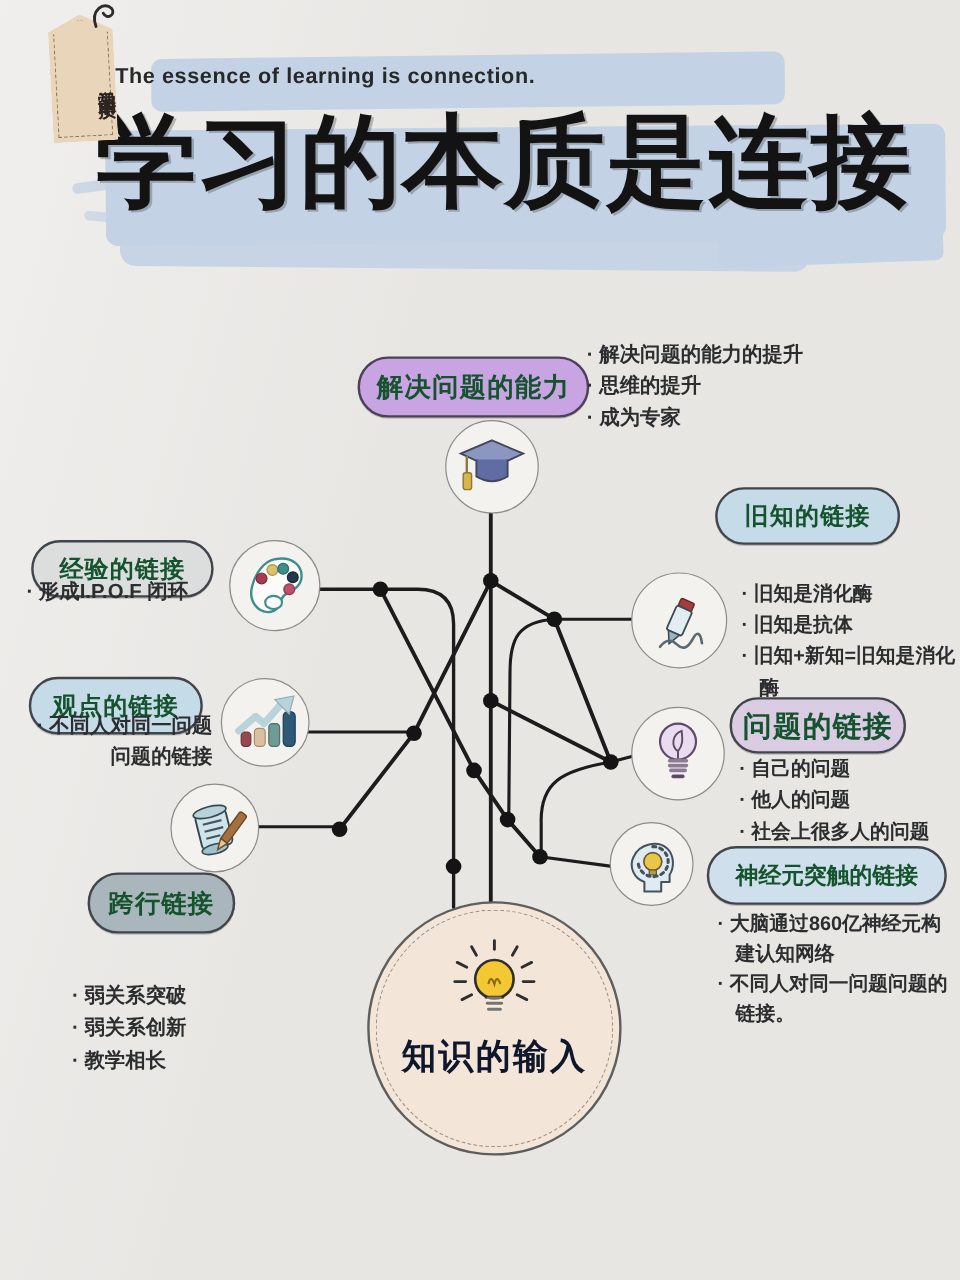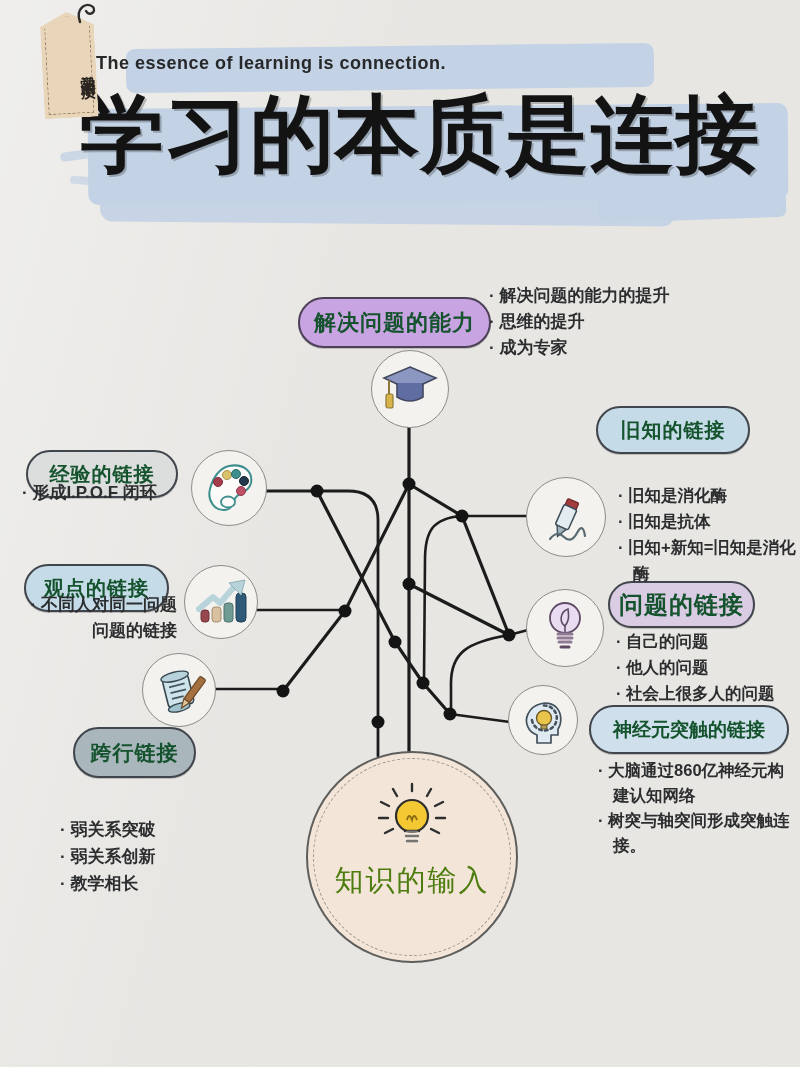--- a/index.html
+++ b/index.html
@@ -52,22 +52,22 @@
   .n-view{left:27px;top:592px;width:150px;text-align:right;}
   .n-cross{left:60px;top:788px;width:160px;line-height:27px;margin-top:28px;}
   .n-old{left:618px;top:482px;width:178px;font-size:16.5px;}
   .n-quest{left:616px;top:628px;width:200px;font-size:16.5px;}
   .n-syn{left:598px;top:758px;width:201px;font-size:16.5px;line-height:25px;}
   
   .kcircle{position:absolute;left:306px;top:751px;width:208px;height:208px;border-radius:50%;z-index:2;
         background:#f3e6d9;border:2.5px solid #5e5e5c;}
   .kcircle::before{content:"";position:absolute;left:5px;top:5px;right:5px;bottom:5px;border-radius:50%;
         border:1.7px dashed #9c968e;}
-  .k-label{position:absolute;left:0;top:108px;width:100%;text-align:center;font-size:29px;font-weight:400;
-        color:#4d7c0f;letter-spacing:2px;}
+  .k-label{position:absolute;left:0;top:108px;width:100%;text-align:center;font-size:29px;font-weight:700;
+        color:#0f172a;letter-spacing:2px;}
   .k-bulb{position:absolute;left:59px;top:25px;}
 </style>
 </head>
 <body>
 
 <div class="page">
 
   <div class="brush b-top"></div>
   <div class="brush b-main"></div>
   <div class="brush b-low"></div>
@@ -228,21 +228,21 @@
     <div>· 旧知是抗体</div>
     <div>· 旧知+新知=旧知是消化酶</div>
   </div>
   <div class="notes n-quest">
     <div>· 自己的问题</div>
     <div>· 他人的问题</div>
     <div>· 社会上很多人的问题</div>
   </div>
   <div class="notes n-syn">
     <div>· 大脑通过860亿神经元构建认知网络</div>
-    <div>· 树突与轴突间形成突触连接。</div>
+    <div>· 不同人对同一问题问题的链接。</div>
   </div>
 
   <div class="kcircle">
     <svg class="k-bulb" width="90" height="80" viewBox="0 0 90 80">
       <g stroke="#2e2e2e" stroke-width="2.4" stroke-linecap="round">
         <path d="M45,6 V13"></path>
           <path d="M26,11 L30,18"></path>
           <path d="M64,11 L60,18"></path>
         <path d="M14,24 L22,28"></path>
           <path d="M76,24 L68,28"></path>

